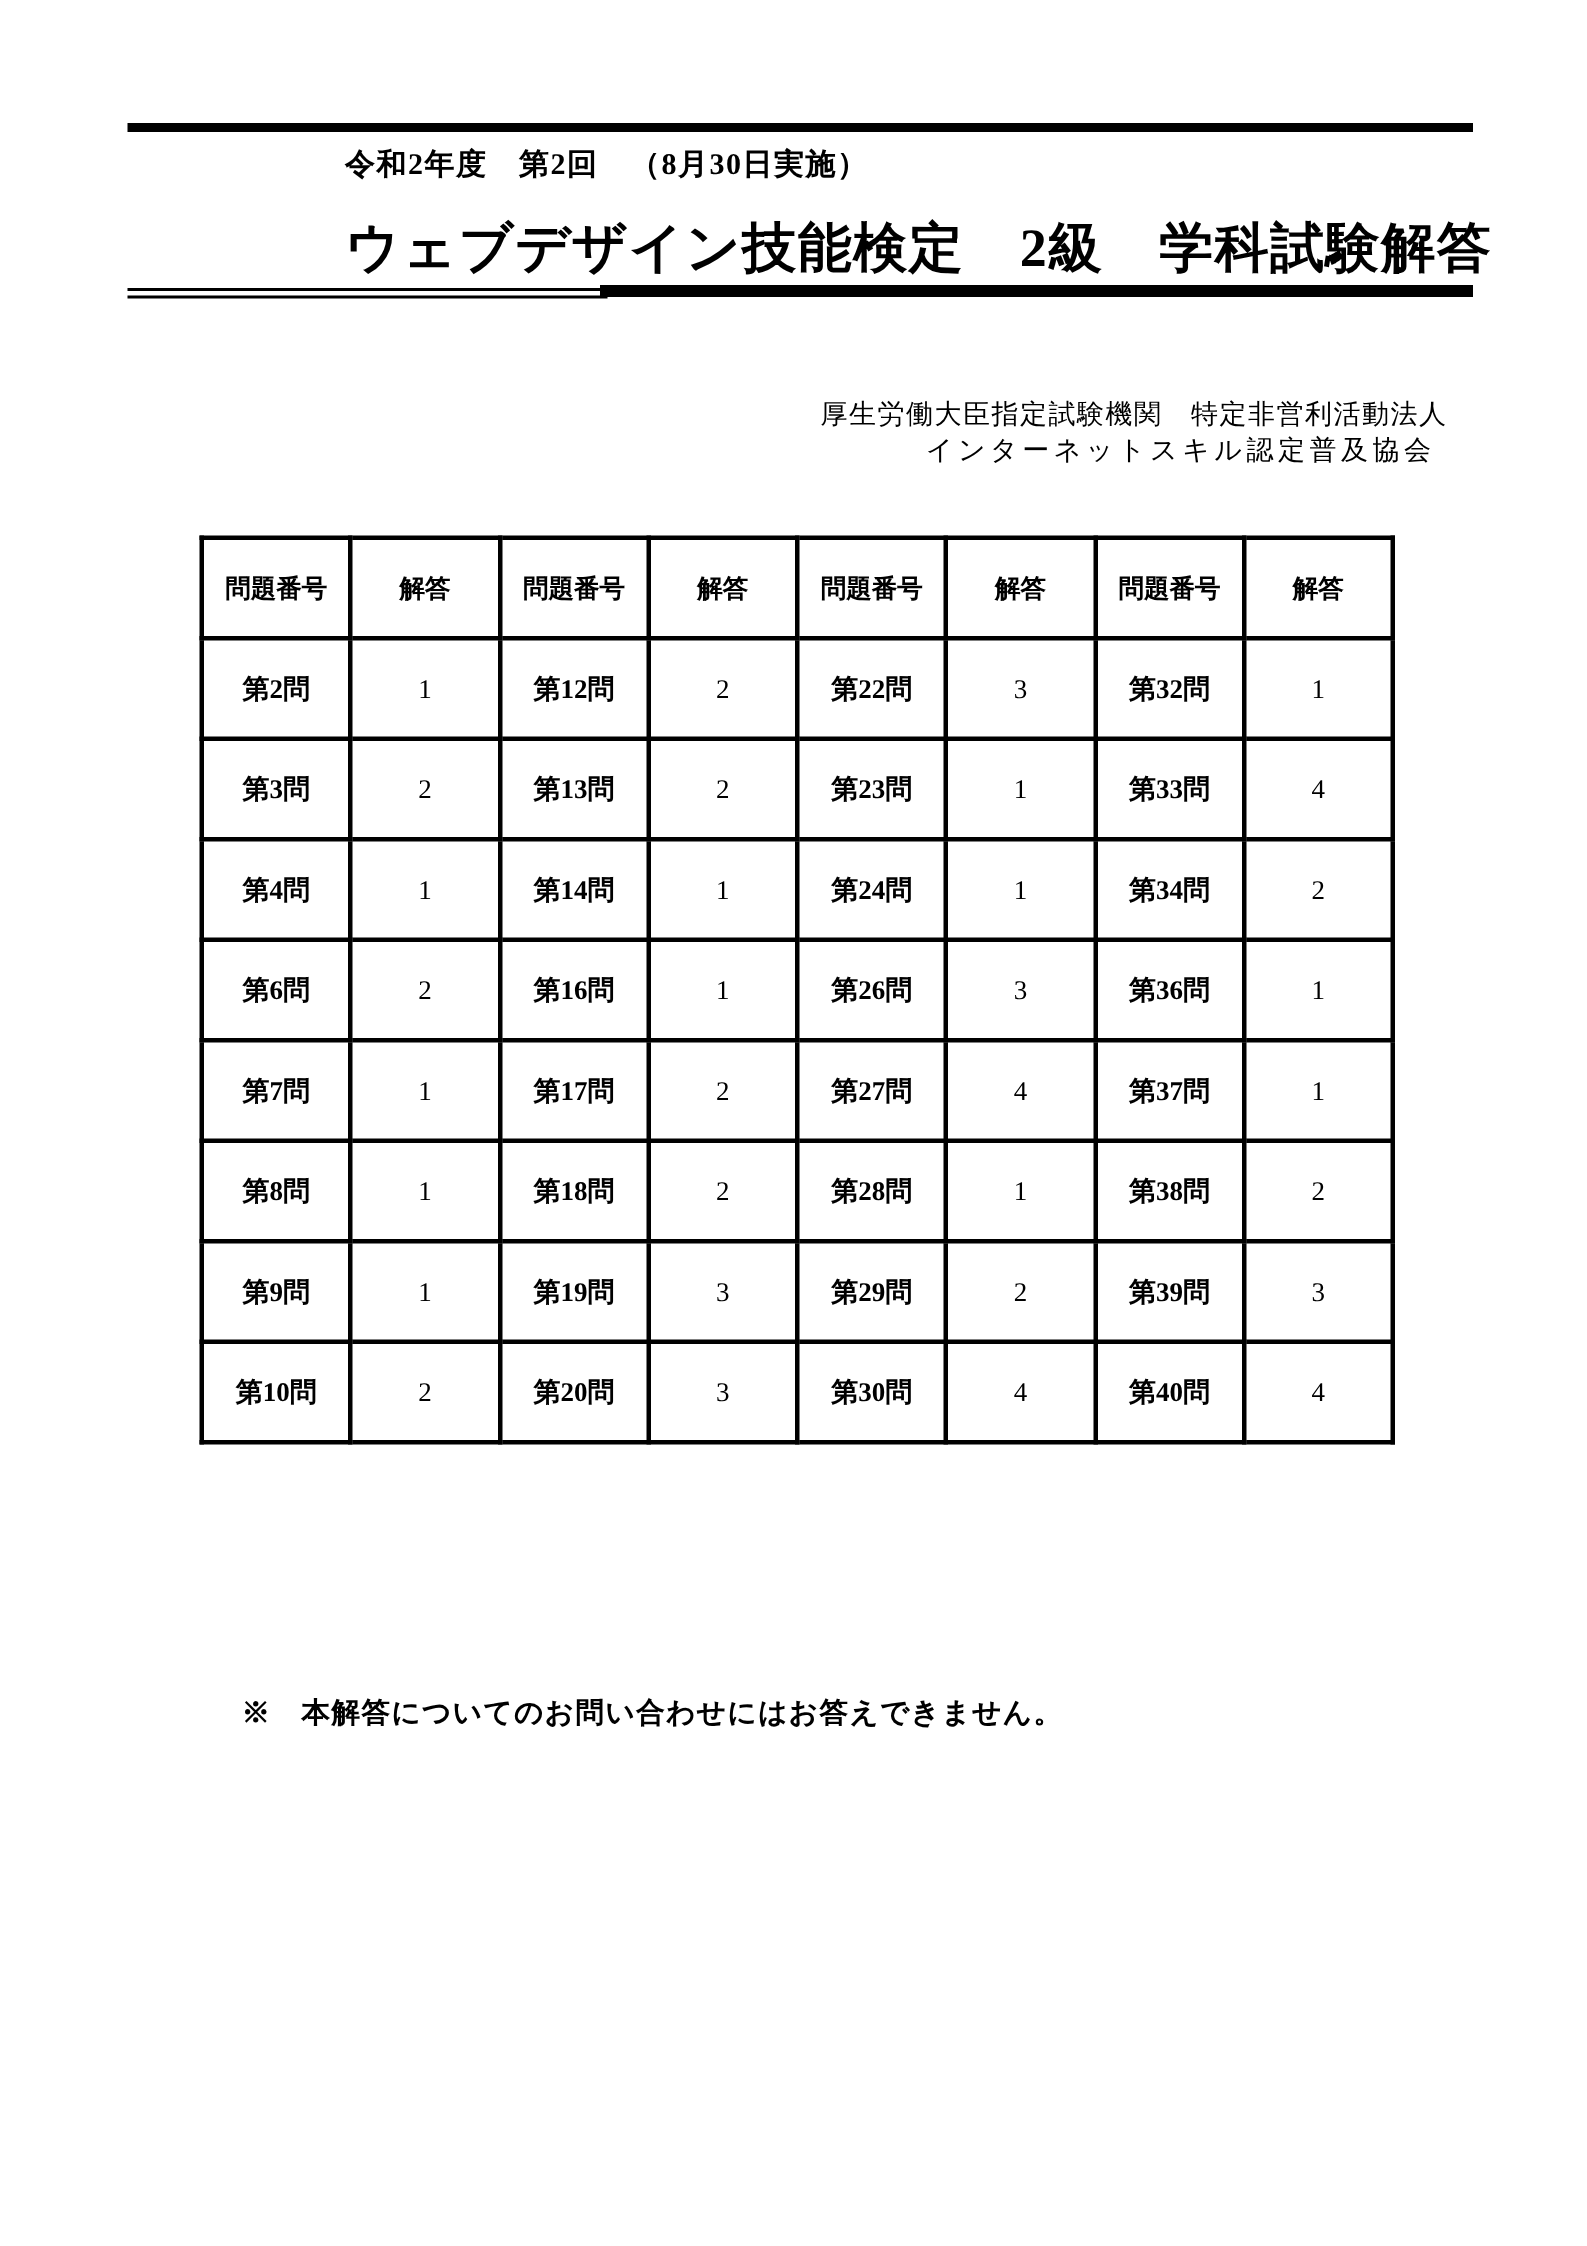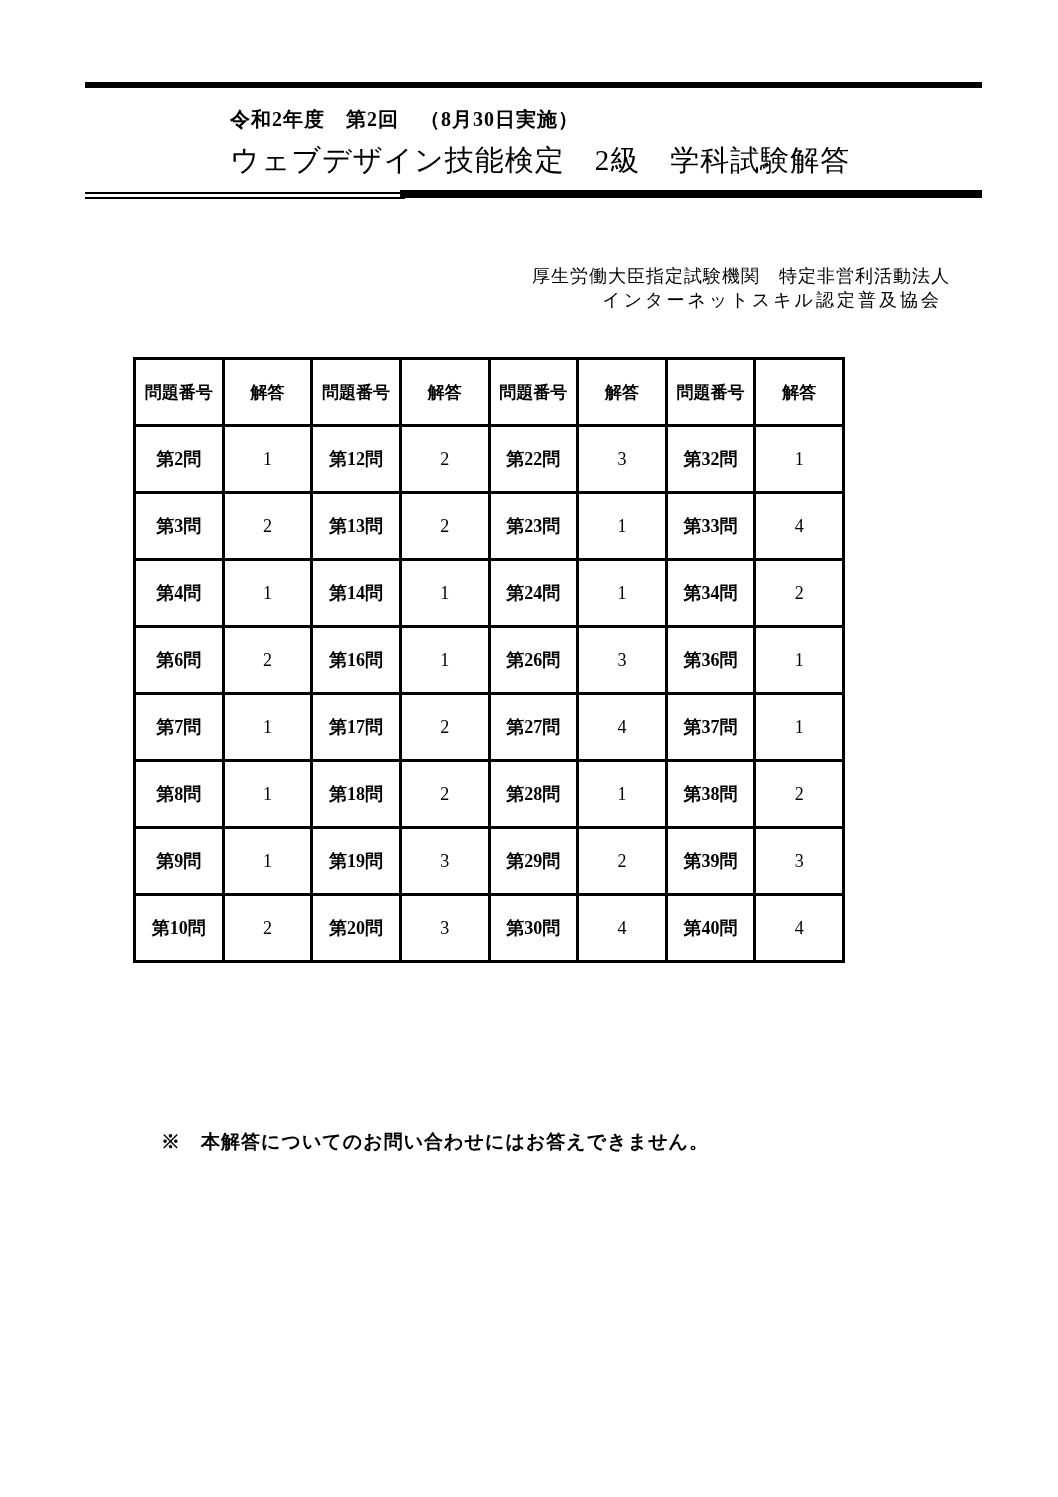--- a/index.html
+++ b/index.html
@@ -29,54 +29,54 @@
   #title-underline-double {
     position: absolute;
     left: 85px; top: 192px; width: 320px; height: 7px;
     border-top: 2px solid var(--ink, #000000);
     border-bottom: 2px solid var(--ink, #000000);
     box-sizing: border-box;
     background: transparent;
   }
   #session-line {
     position: absolute;
-    left: 230px; top: 106px;
+    left: 230px; top: 96px;
     font-size: 20px;
     font-weight: bold;
     letter-spacing: 1px;
     white-space: nowrap;
   }
   #doc-title {
     position: absolute;
     left: 230px; top: 141px;
-    font-size: 29px;
-    font-weight: normal;
+    font-size: 36px;
+    font-weight: bold;
     letter-spacing: 1px;
     white-space: nowrap;
   }
   #org-block {
     position: absolute;
-    right: 108px; top: 264px;
+    right: 93px; top: 264px;
     text-align: right;
   }
   #org-line1 {
     font-size: 18px;
     letter-spacing: 1px;
     white-space: nowrap;
   }
   #org-line2 {
     padding-right: 8px;
     font-size: 18px;
     letter-spacing: 3px;
     white-space: nowrap;
   }
   #answer-table {
     position: absolute;
     left: 133px; top: 357px;
-    width: 712px;
+    width: 797px;
     border-collapse: collapse;
     table-layout: fixed;
   }
   #answer-table th,
   #answer-table td {
     border: 3px solid var(--ink, #000000);
     text-align: center;
     vertical-align: middle;
     height: 64px;
     padding: 0;

